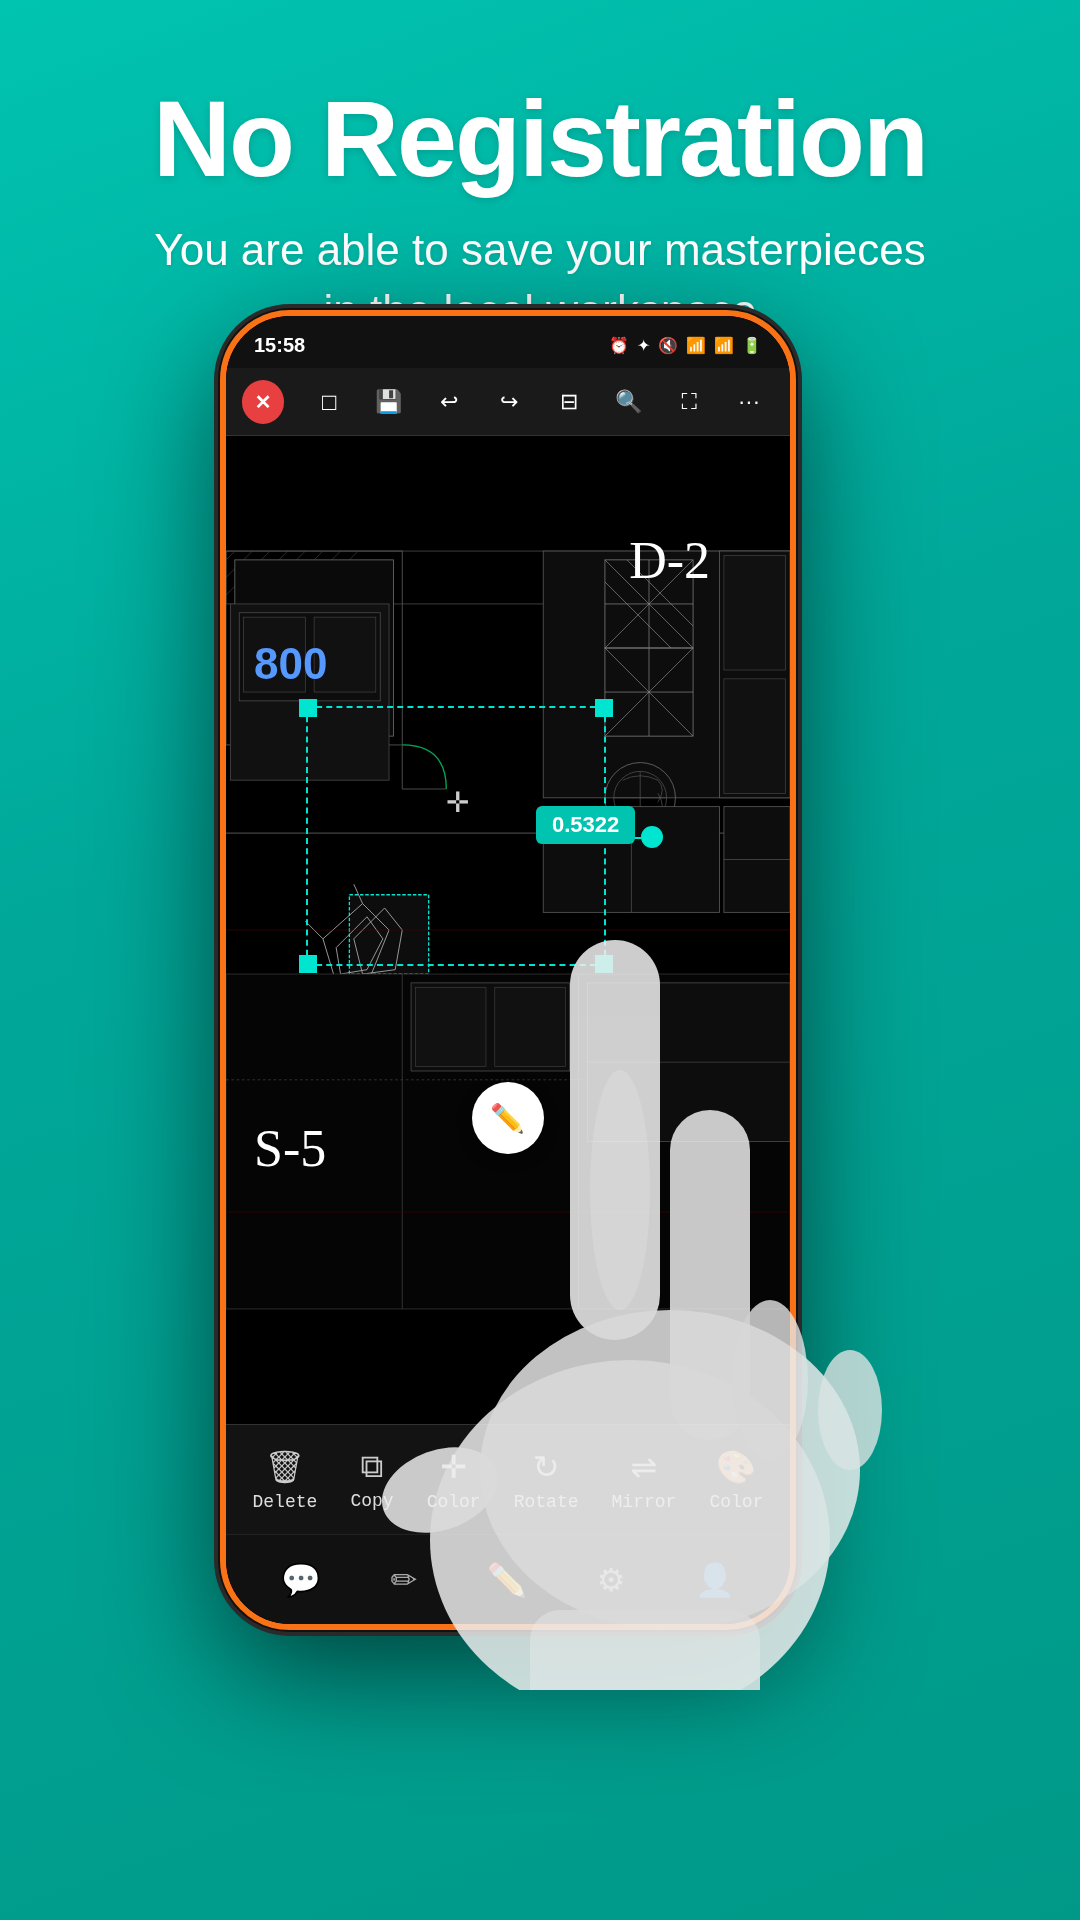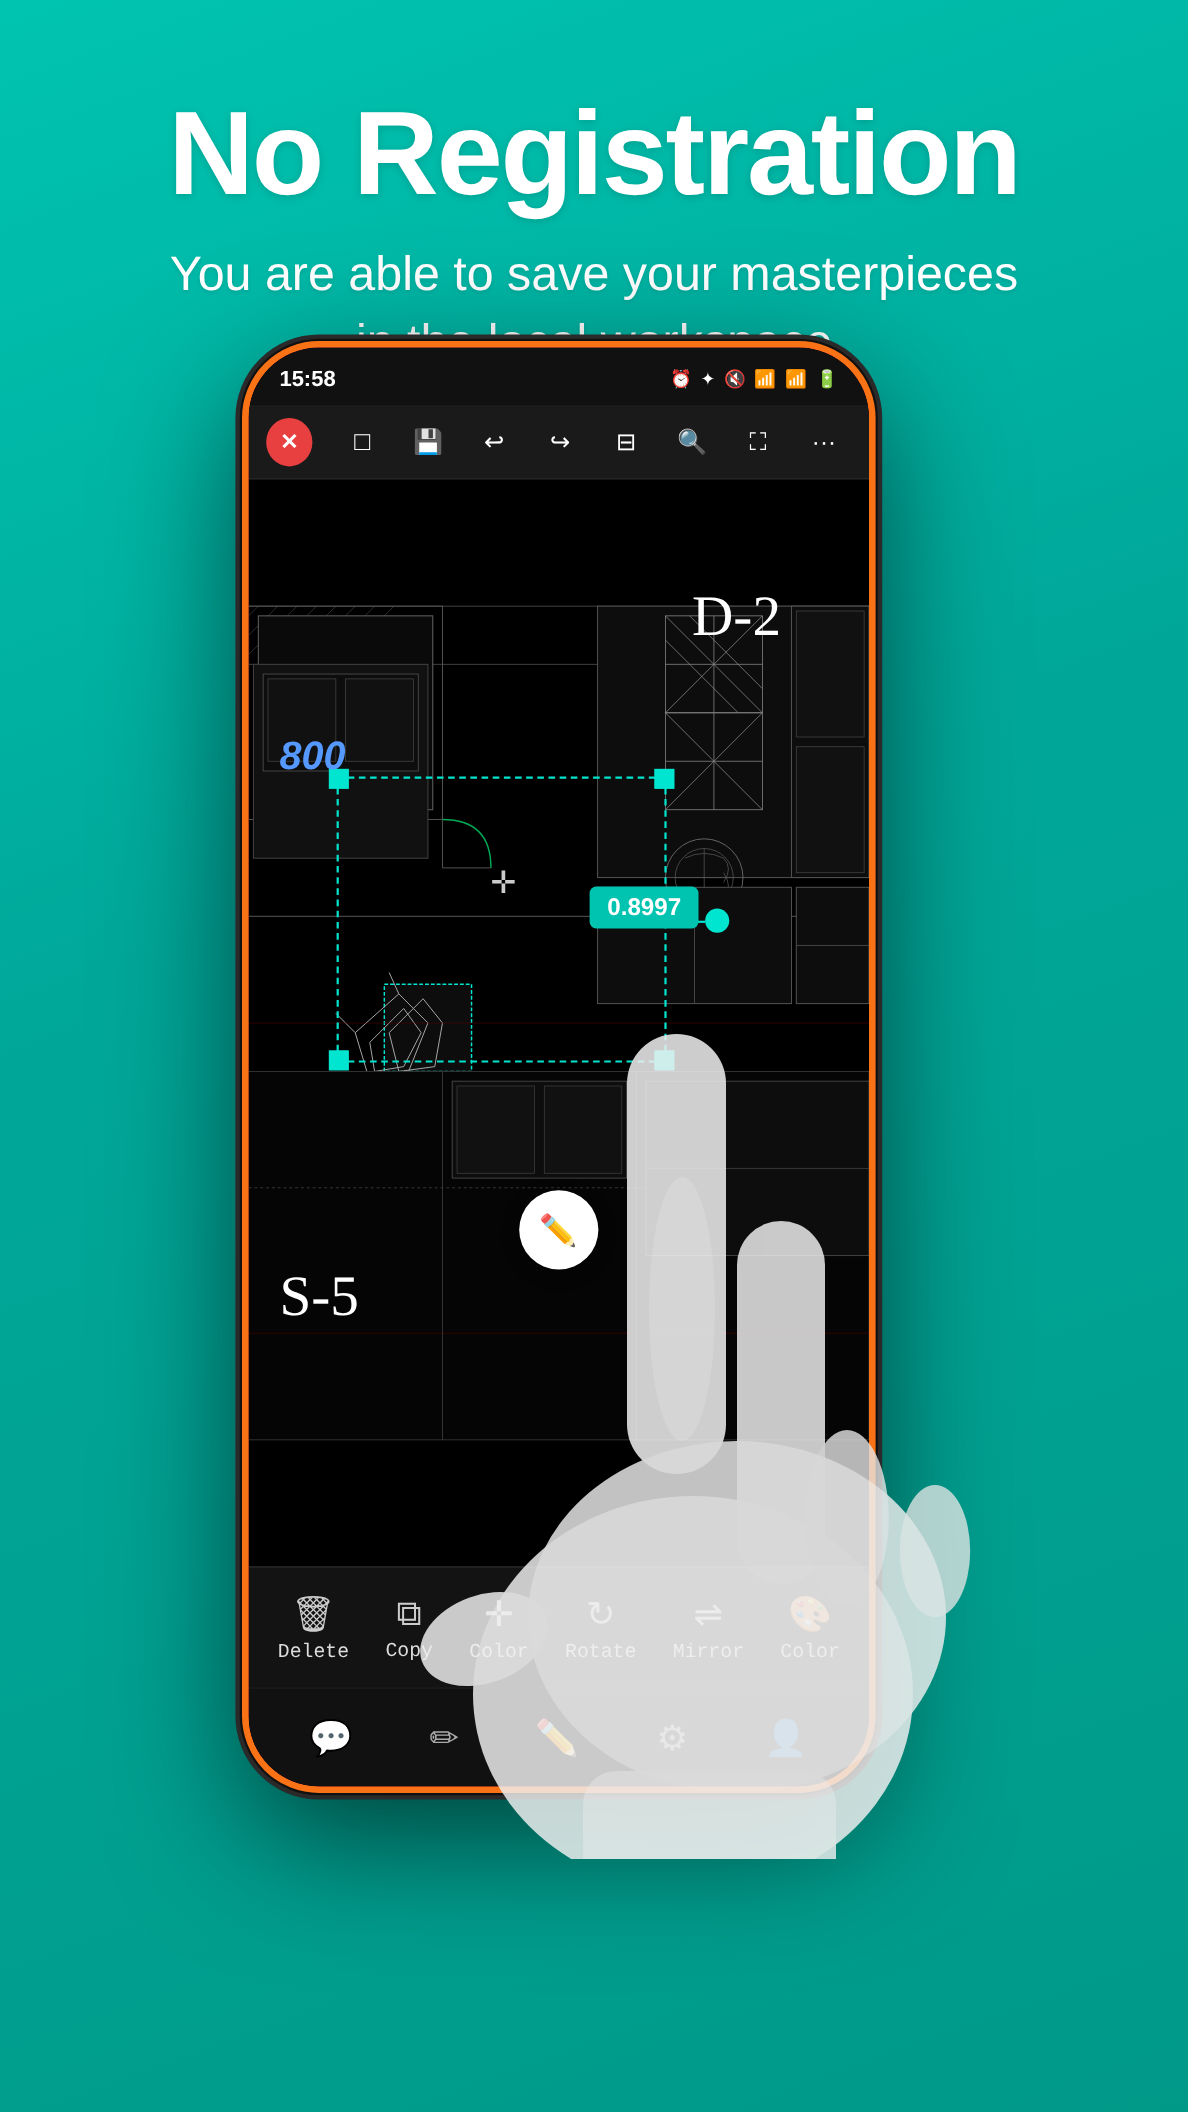--- a/index.html
+++ b/index.html
@@ -183,33 +183,32 @@
       color: #fff;
       font-size: 52px;
       font-weight: 400;
       z-index: 5;
       font-family: serif;
     }
 
     
     .label-800 {
       position: absolute;
-      top: 230px;
+      top: 203px;
       left: 28px;
       color: #5599ff;
-      font-size: 36px;
+      font-size: 44px;
       font-weight: 700;
       z-index: 5;
-      font-style: italic;
     }
 
     
     .label-s5 {
       position: absolute;
-      bottom: 216px;
+      bottom: 246px;
       left: 28px;
       color: #fff;
       font-size: 52px;
       font-weight: 400;
       z-index: 5;
       font-family: serif;
     }
 
     
     .fab-btn {
@@ -511,21 +510,21 @@
           <div class="sel-handle bl"></div>
           <div class="sel-handle br"></div>
         </div>
 
         <div class="rotation-line"></div>
         <div class="rotation-handle"></div>
 
         <div class="move-icon">✛</div>
 
         <div class="dimension-tooltip">
-          <span>0.8997</span>
+          <span>0.5322</span>
         </div>
 
         <div class="fab-btn">
           <span class="fab-icon">✏️</span>
         </div>
       </div>
 
       <div class="bottom-toolbar">
         <div class="toolbar-item">
           <span class="t-icon">🗑</span>

